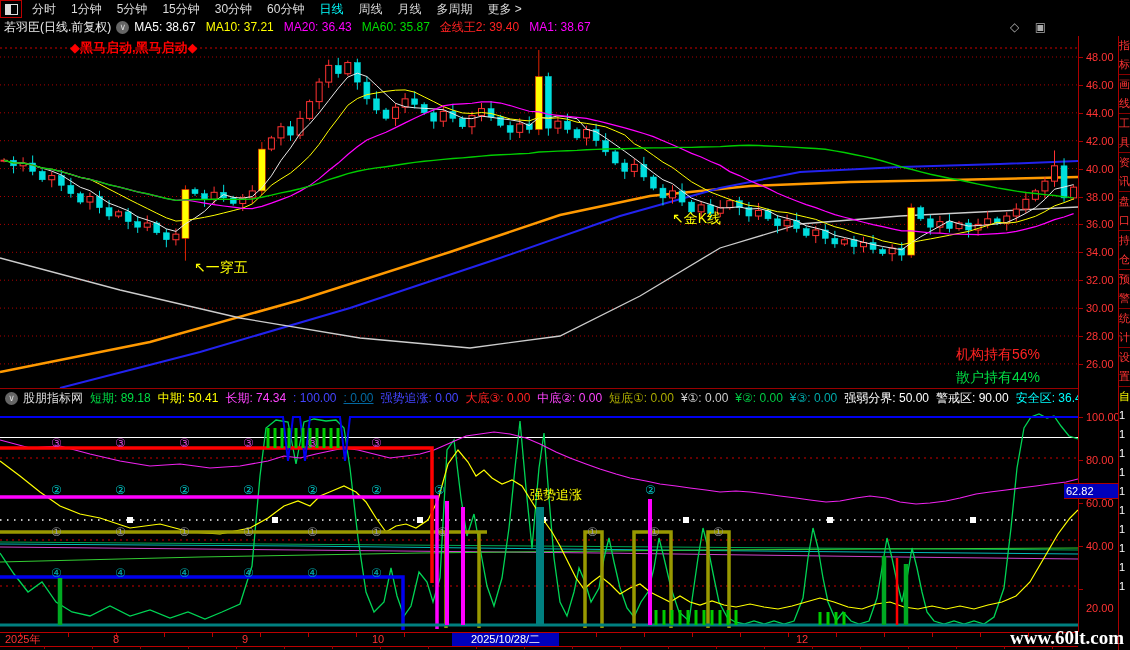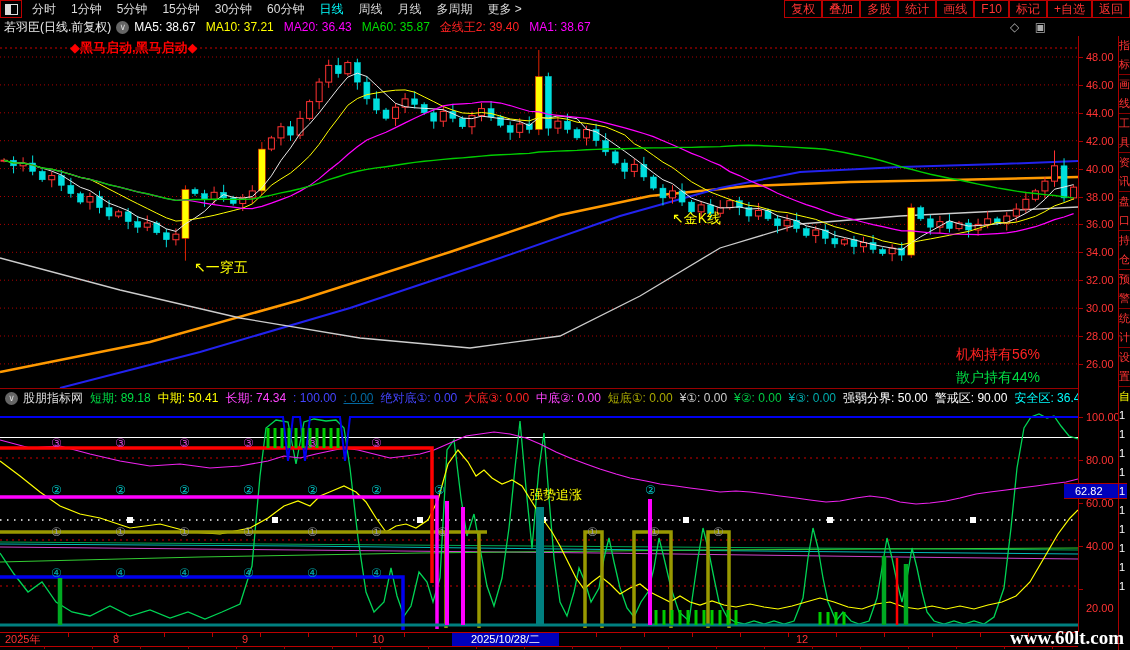--- a/index.html
+++ b/index.html
@@ -1,19 +1,19 @@
 <!DOCTYPE html>
 <html><head>
 <meta charset="utf-8">
 <style>
   html,body{margin:0;padding:0;background:#000;}
   .screen{position:relative;width:1130px;height:650px;background:#000;overflow:hidden;
           font-family:"Liberation Sans","DejaVu Sans",sans-serif;}
   
-  .menubar{position:absolute;left:0;top:0;width:1130px;height:18px;display:flex;align-items:center;}
+  .menubar{position:absolute;left:0;top:0;width:1033px;height:18px;display:flex;align-items:center;}
   .menu-icon-box{width:20px;height:16px;border:1px solid #bb0000;display:flex;align-items:center;justify-content:center;flex:0 0 auto;}
   .mini-win{width:11px;height:9px;border:1px solid #ddd;position:relative;}
   .mini-win::after{content:"";position:absolute;left:0;top:0;width:5px;height:9px;background:#ddd;}
   .menu-items{display:flex;gap:15px;margin-left:10px;}
   .menu-item{color:#dcdcdc;font-size:12px;line-height:18px;white-space:nowrap;cursor:default;}
   .menu-item.active{color:#00ffff;}
   .tb-buttons{margin-left:auto;display:flex;}
   .tb-btn{color:#ff3333;font-size:12px;line-height:14px;border:1px solid #bb0000;padding:1px 6px;white-space:nowrap;}
   
   .infobar{position:absolute;left:0;top:18px;width:1130px;height:18px;display:flex;align-items:center;font-size:12px;}
@@ -25,21 +25,21 @@
   .main-chart{position:absolute;left:0;top:36px;width:1078px;height:352px;}
   .main-axis{position:absolute;left:1078px;top:36px;width:40px;height:352px;border-left:1px solid #aa0000;}
   .axis-lab{position:absolute;left:7px;color:#ff3333;font-size:11px;text-align:right;}
   .axis-tick{position:absolute;left:0;width:4px;height:1px;background:#aa0000;}
   .ind-header{position:absolute;left:0;top:388px;width:1078px;height:18px;border-top:1px solid #990000;
               display:flex;align-items:center;font-size:12px;overflow:hidden;}
   .ih-item{margin-right:7px;white-space:nowrap;}
   .ind-chart{position:absolute;left:0;top:406px;width:1078px;height:226px;}
   .ind-axis{position:absolute;left:1078px;top:388px;width:40px;height:244px;border-left:1px solid #aa0000;}
   .cur-box{position:absolute;left:-15px;width:52px;height:14px;background:#0000bb;color:#fff;
-           font-size:11px;line-height:14px;text-align:left;padding-left:11px;border-top:1px solid #aa0000;border-bottom:1px solid #aa0000;}
+           font-size:11px;line-height:14px;text-align:left;padding-left:2px;border-top:1px solid #aa0000;border-bottom:1px solid #aa0000;}
   .bottom-axis{position:absolute;left:0;top:632px;width:1078px;height:13px;border-top:1px solid #bb0000;border-bottom:1px solid #bb0000;}
   .ba-lab{position:absolute;top:0;color:#ff3333;font-size:11px;line-height:13px;white-space:nowrap;}
   .ba-lab.hl{background:#0000bb;color:#fff;padding:0 19px;}
   .ba-tick{position:absolute;top:0;width:1px;height:4px;background:#bb0000;}
   .bottom-stub{position:absolute;left:0;top:646px;width:1078px;height:4px;}
   .bs-tick{position:absolute;top:0;width:1px;height:3px;background:#990000;}
   
   .right-strip{position:absolute;left:1118px;top:36px;width:12px;height:614px;border-left:1px solid #aa0000;overflow:hidden;}
   .rs-row{width:12px;height:19px;overflow:hidden;font-size:11px;line-height:19px;color:#ff3333;white-space:nowrap;}
   .rs-div{width:12px;height:0;border-top:1px solid #880000;}
@@ -66,31 +66,20 @@
         <span class="menu-item">1分钟</span>
         <span class="menu-item">5分钟</span>
         <span class="menu-item">15分钟</span>
         <span class="menu-item">30分钟</span>
         <span class="menu-item">60分钟</span>
         <span class="menu-item active">日线</span>
         <span class="menu-item">周线</span>
         <span class="menu-item">月线</span>
         <span class="menu-item">多周期</span>
         <span class="menu-item">更多 &gt;</span>
-      </div>
-    <div class="tb-buttons" id="tb-buttons">
-        <span class="tb-btn">复权</span>
-        <span class="tb-btn">叠加</span>
-        <span class="tb-btn">多股</span>
-        <span class="tb-btn">统计</span>
-        <span class="tb-btn">画线</span>
-        <span class="tb-btn">F10</span>
-        <span class="tb-btn">标记</span>
-        <span class="tb-btn">+自选</span>
-        <span class="tb-btn">返回</span>
       </div>
   </div>
 
   <div class="infobar">
     <span class="symbol">若羽臣(日线.前复权)</span>
     <span class="chev">∨</span>
     <span id="ma-values"><span class="ma-item" style="color: rgb(255, 255, 255);">MA5: 38.67</span><span class="ma-item" style="color: rgb(255, 255, 0);">MA10: 37.21</span><span class="ma-item" style="color: rgb(255, 0, 255);">MA20: 36.43</span><span class="ma-item" style="color: rgb(0, 221, 0);">MA60: 35.87</span><span class="ma-item" style="color: rgb(255, 34, 34);">金线王2: 39.40</span><span class="ma-item" style="color: rgb(255, 0, 255);">MA1: 38.67</span></span>
     <span class="info-icons">◇ ▣</span>
   </div>
 
@@ -377,21 +366,21 @@
     </div>
 
   <div class="ind-header" id="ind-header">
       <span class="chev">∨</span>
       <span class="ih-item" style="color: rgb(221, 221, 221);">股朋指标网</span>
       <span class="ih-item" style="color: rgb(0, 221, 68);">短期: 89.18</span>
       <span class="ih-item" style="color: rgb(255, 255, 0);">中期: 50.41</span>
       <span class="ih-item" style="color: rgb(255, 68, 255);">长期: 74.34</span>
       <span class="ih-item" style="color: rgb(68, 68, 255);">: 100.00</span>
       <span class="ih-item" style="color: #0369a1; text-decoration: underline;">: 0.00</span>
-      <span class="ih-item" style="color: rgb(68, 68, 255);">绝对底①: 0.00</span>
+      <span class="ih-item" style="color: rgb(68, 68, 255);">强势追涨: 0.00</span>
       <span class="ih-item" style="color: rgb(255, 34, 34);">大底③: 0.00</span>
       <span class="ih-item" style="color: rgb(255, 68, 255);">中底②: 0.00</span>
       <span class="ih-item" style="color: rgb(170, 170, 0);">短底①: 0.00</span>
       <span class="ih-item" style="color: rgb(204, 204, 204);">¥①: 0.00</span>
       <span class="ih-item" style="color: rgb(0, 204, 68);">¥②: 0.00</span>
       <span class="ih-item" style="color: rgb(0, 170, 170);">¥③: 0.00</span>
       <span class="ih-item" style="color: #ffffff;">强弱分界: 50.00</span>
       <span class="ih-item" style="color: rgb(255, 255, 255);">警戒区: 90.00</span>
       <span class="ih-item" style="color: rgb(0, 255, 255);">安全区: 36.43</span>
     </div>

